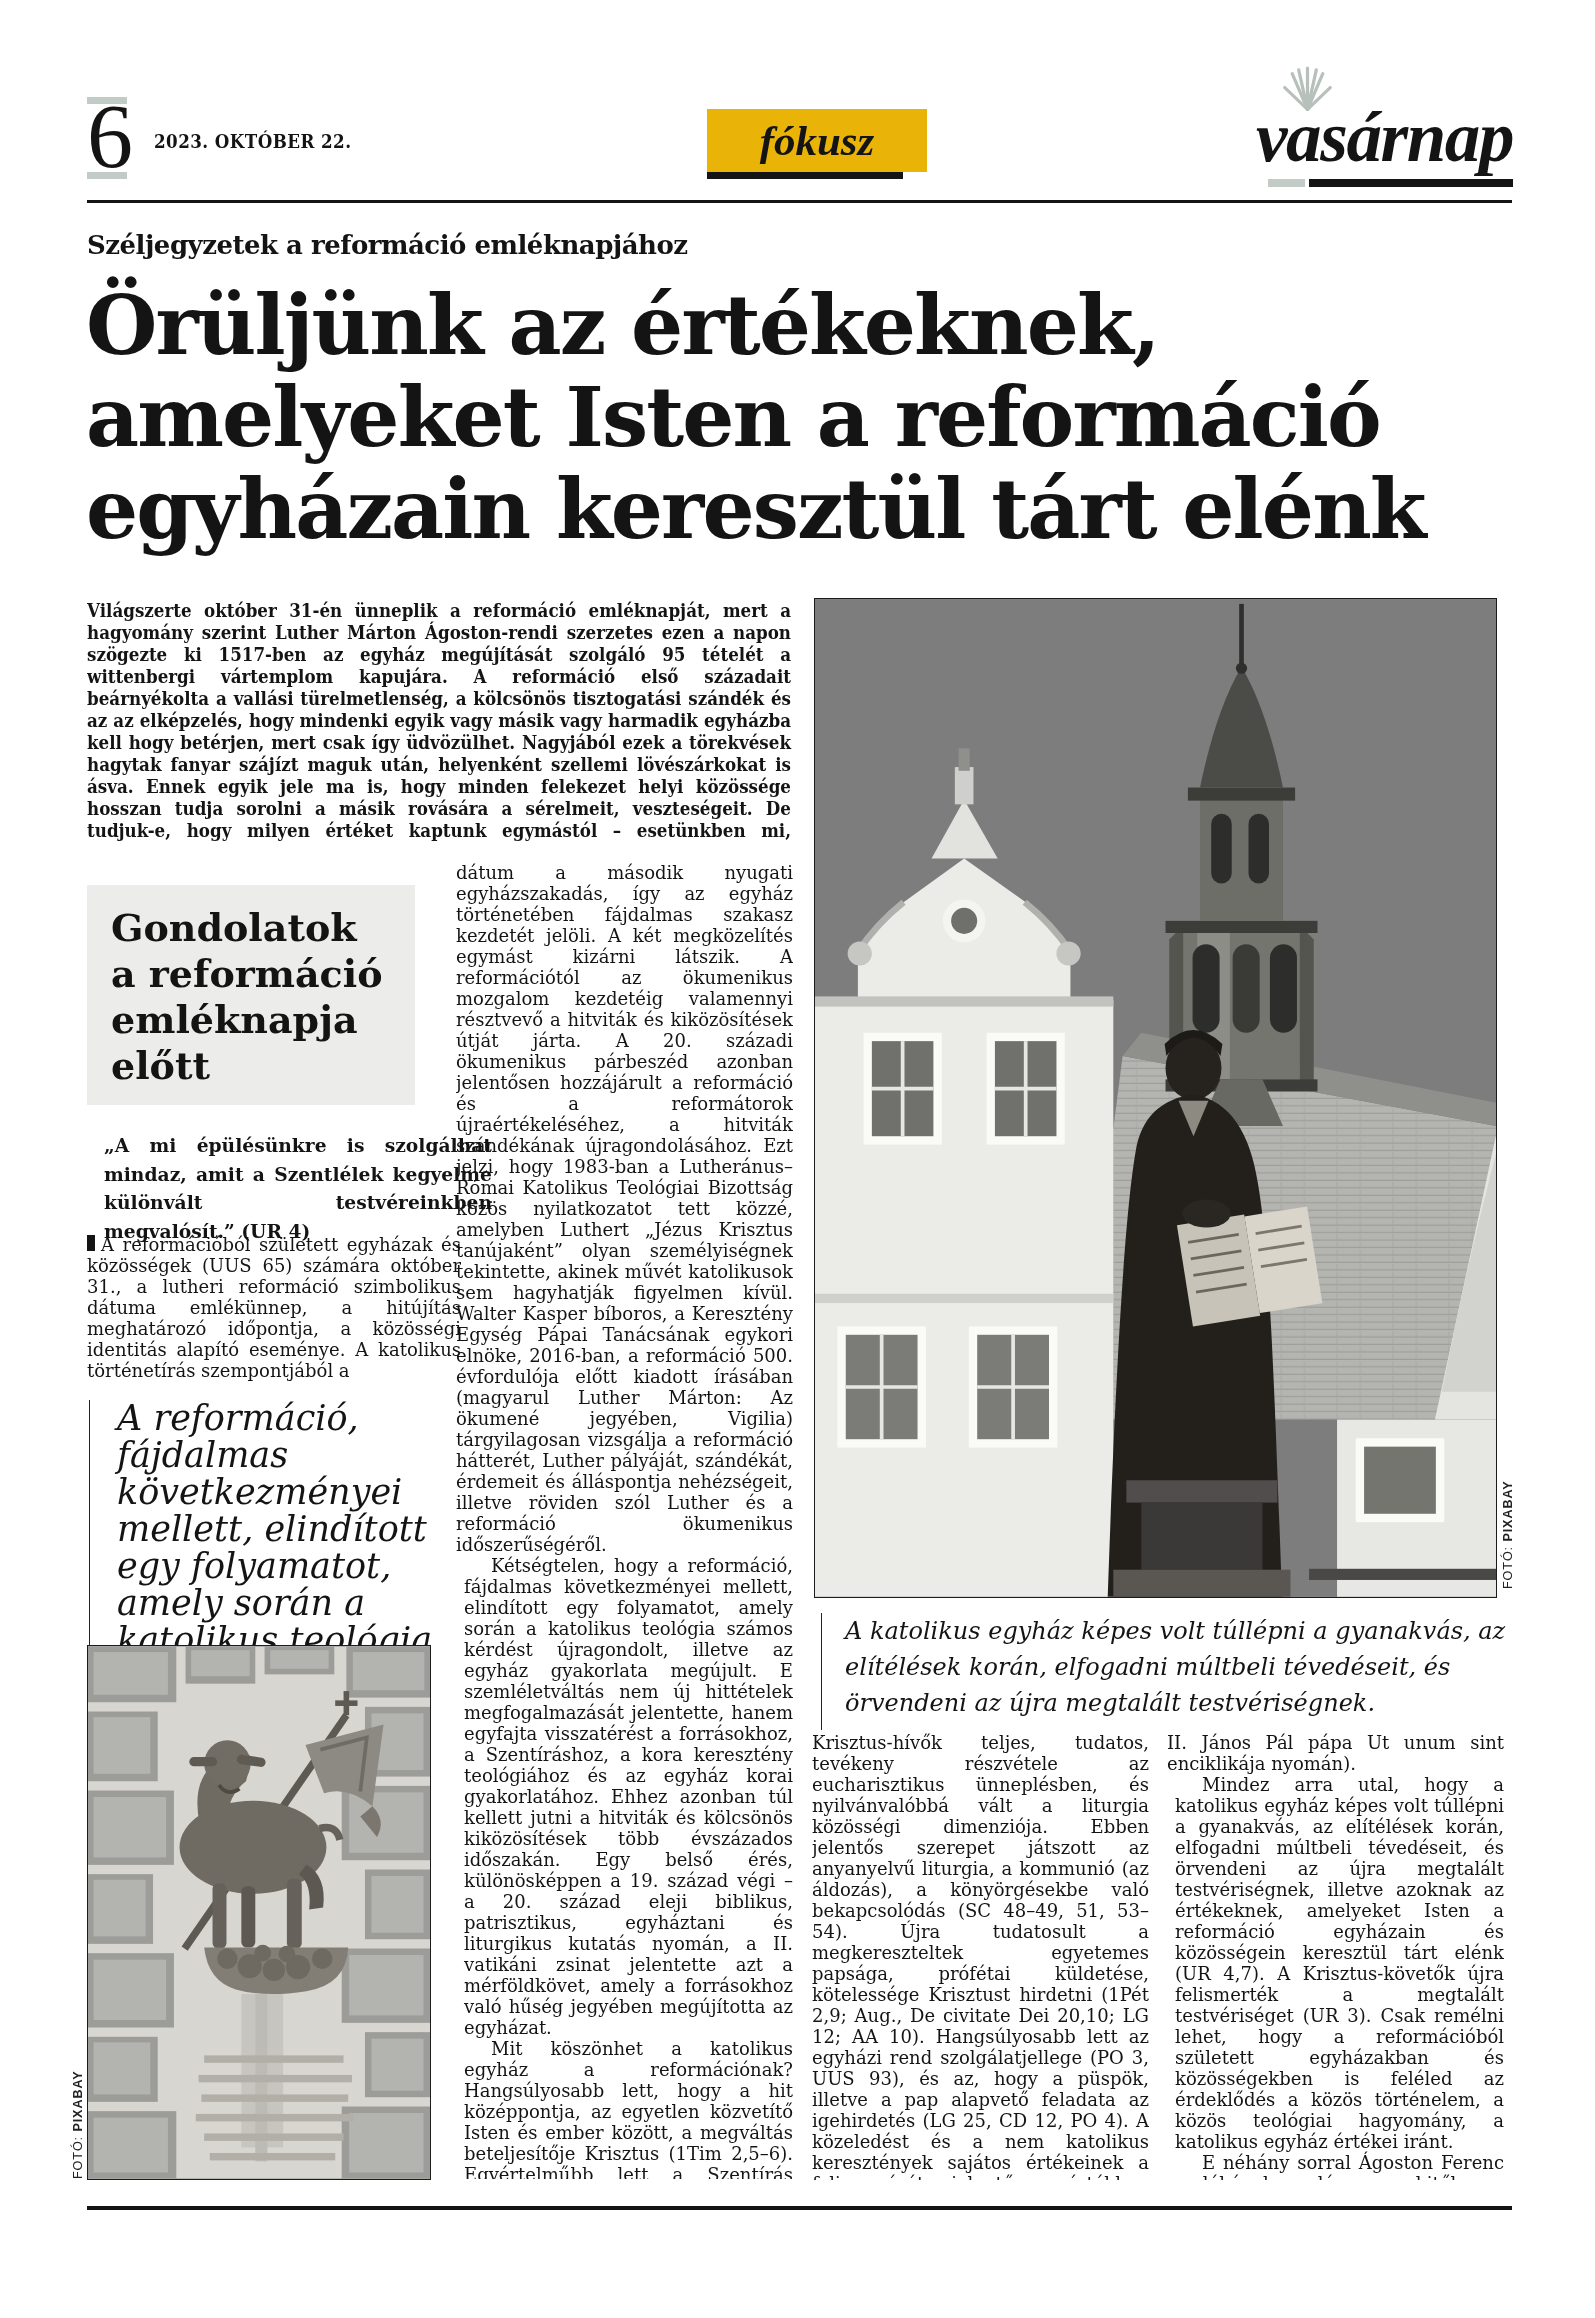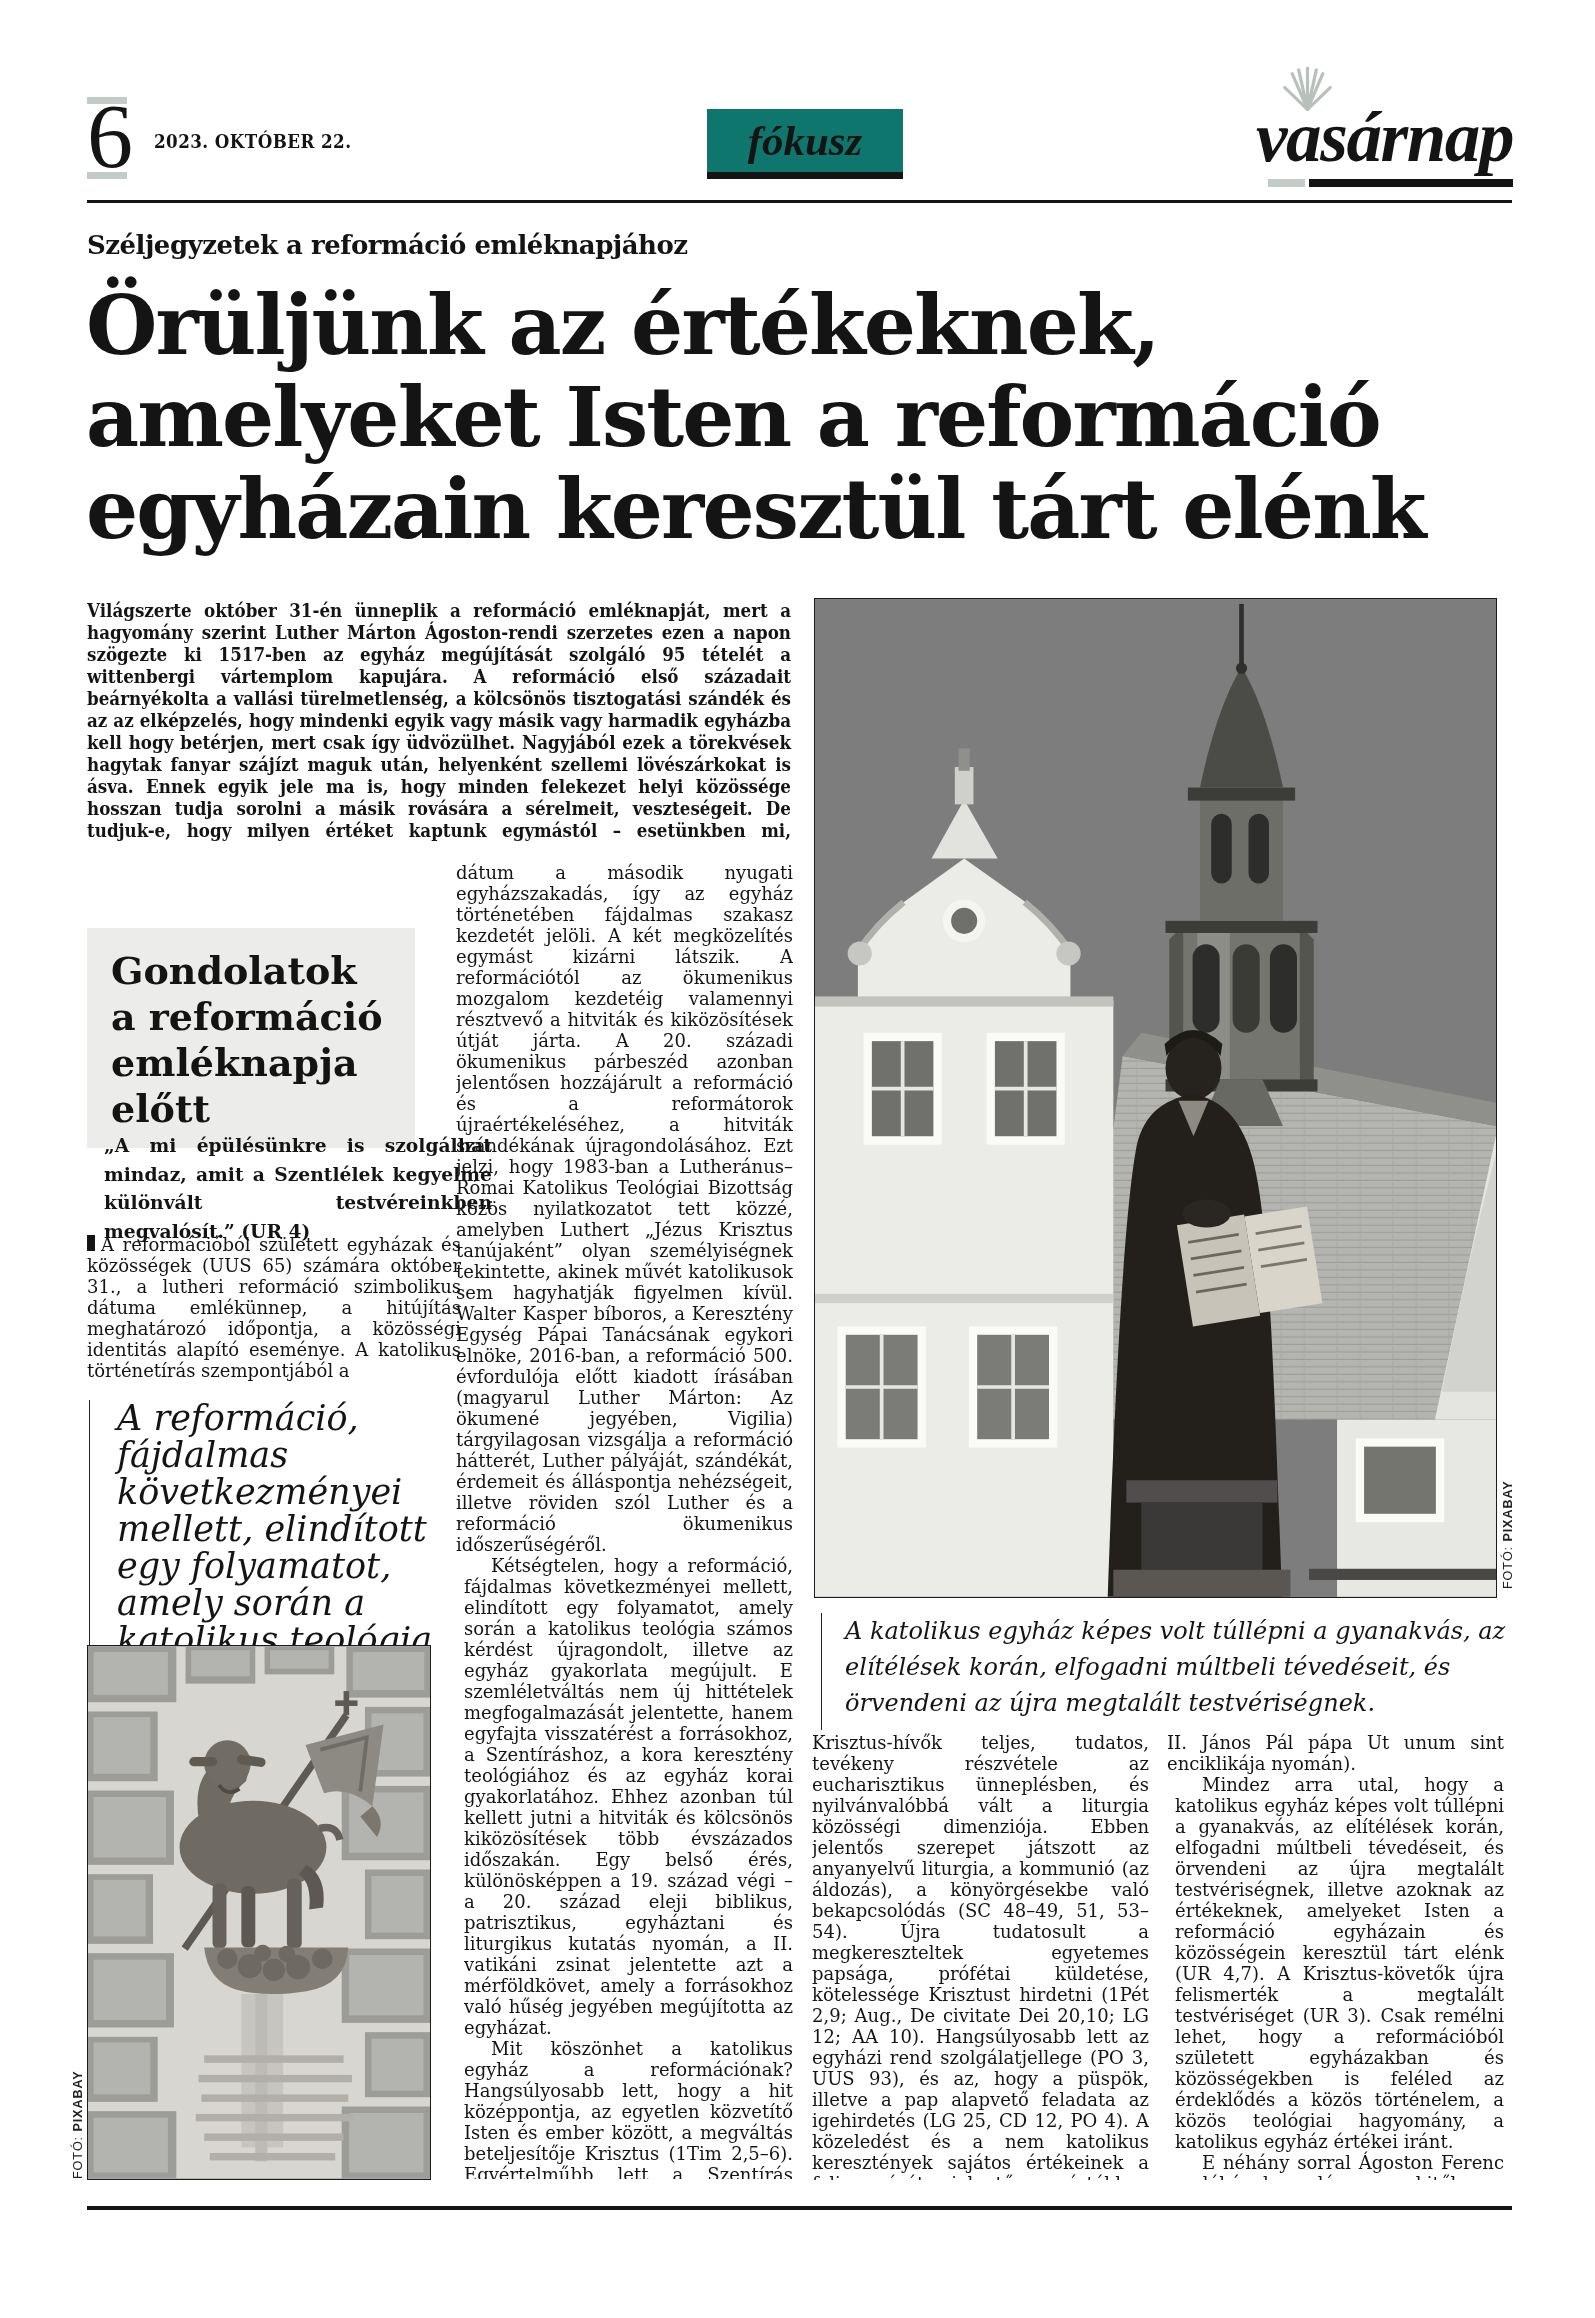--- a/index.html
+++ b/index.html
@@ -4,40 +4,40 @@
 <style>
   html,body{margin:0;padding:0;background:#ffffff;}
   .page{position:relative;width:1595px;height:2319px;background:#fff;color:#141414;
         font-family:"DejaVu Serif", serif;overflow:hidden;}
   .abs{position:absolute;}
   
   .grmark{background:#c3cbc6;width:40px;height:6.5px;}
   .pagenum{font-family:"Liberation Serif", serif;font-size:92px;font-weight:400;line-height:1;}
   .date{font-family:"DejaVu Serif", serif;font-size:19px;font-weight:700;letter-spacing:0.5px;
         transform:scaleX(.88);transform-origin:left center;white-space:nowrap;}
-  .fokuszbox{background:#0f766e;width:196px;height:63px;display:flex;align-items:center;justify-content:center;}
+  .fokuszbox{background:#eab308;width:220px;height:63px;display:flex;align-items:center;justify-content:center;}
   .fokusz{font-family:"Liberation Serif", serif;font-style:italic;font-weight:700;font-size:43px;line-height:1;}
   .fokuszrule{background:#141414;width:196px;height:7px;}
   .masthead{font-family:"Liberation Serif", serif;font-style:italic;font-weight:700;font-size:71px;
             letter-spacing:-1.4px;line-height:1;white-space:nowrap;}
   .mastrule{background:#141414;height:7.5px;}
   .mastrule-gray{background:#c3cbc6;height:7.5px;}
   .headrule{background:#141414;height:2.8px;}
   
   .kicker{font-size:26px;font-weight:700;letter-spacing:-0.5px;white-space:nowrap;}
   .headline{font-size:82px;font-weight:700;line-height:92px;letter-spacing:-1.9px;white-space:nowrap;}
   .lead{font-size:19px;font-weight:700;line-height:22px;text-align:justify;
         transform:scaleX(.88);transform-origin:top left;}
   
   .bodytext{font-size:18px;line-height:21px;text-align:justify;}
   .bodytext p{margin:0;}
   .bodytext p + p{text-indent:1.5em;margin-left:8px;}
   .clip{overflow:hidden;}
   .marker{display:inline-block;width:7.5px;height:16px;background:#141414;margin-right:6.5px;}
-  .graybox{background:#ececea;margin-top:43px;}
+  .graybox{background:#ececea;}
   .boxtitle{font-size:38px;font-weight:700;line-height:46px;padding:19.6px 0 0 24px;}
   .introquote{font-size:18.7px;font-weight:700;line-height:28.5px;text-align:justify;}
   .pullquote{font-style:italic;font-size:35px;line-height:37px;border-left:1.9px solid #222;padding-left:27px;}
   .caption{font-style:italic;font-size:24px;line-height:36px;}
   .vrule{background:#222;width:1.4px;}
   .bottomrule{background:#141414;height:3.7px;}
   .credit{font-family:"Liberation Sans", sans-serif;font-size:12.6px;letter-spacing:0.9px;color:#222;
           white-space:nowrap;transform:rotate(-90deg);transform-origin:left top;}
   .credit b{font-weight:700;}
   .photoframe{border:1.4px solid #1c1c1c;box-sizing:border-box;background:#8c8c8c;}

